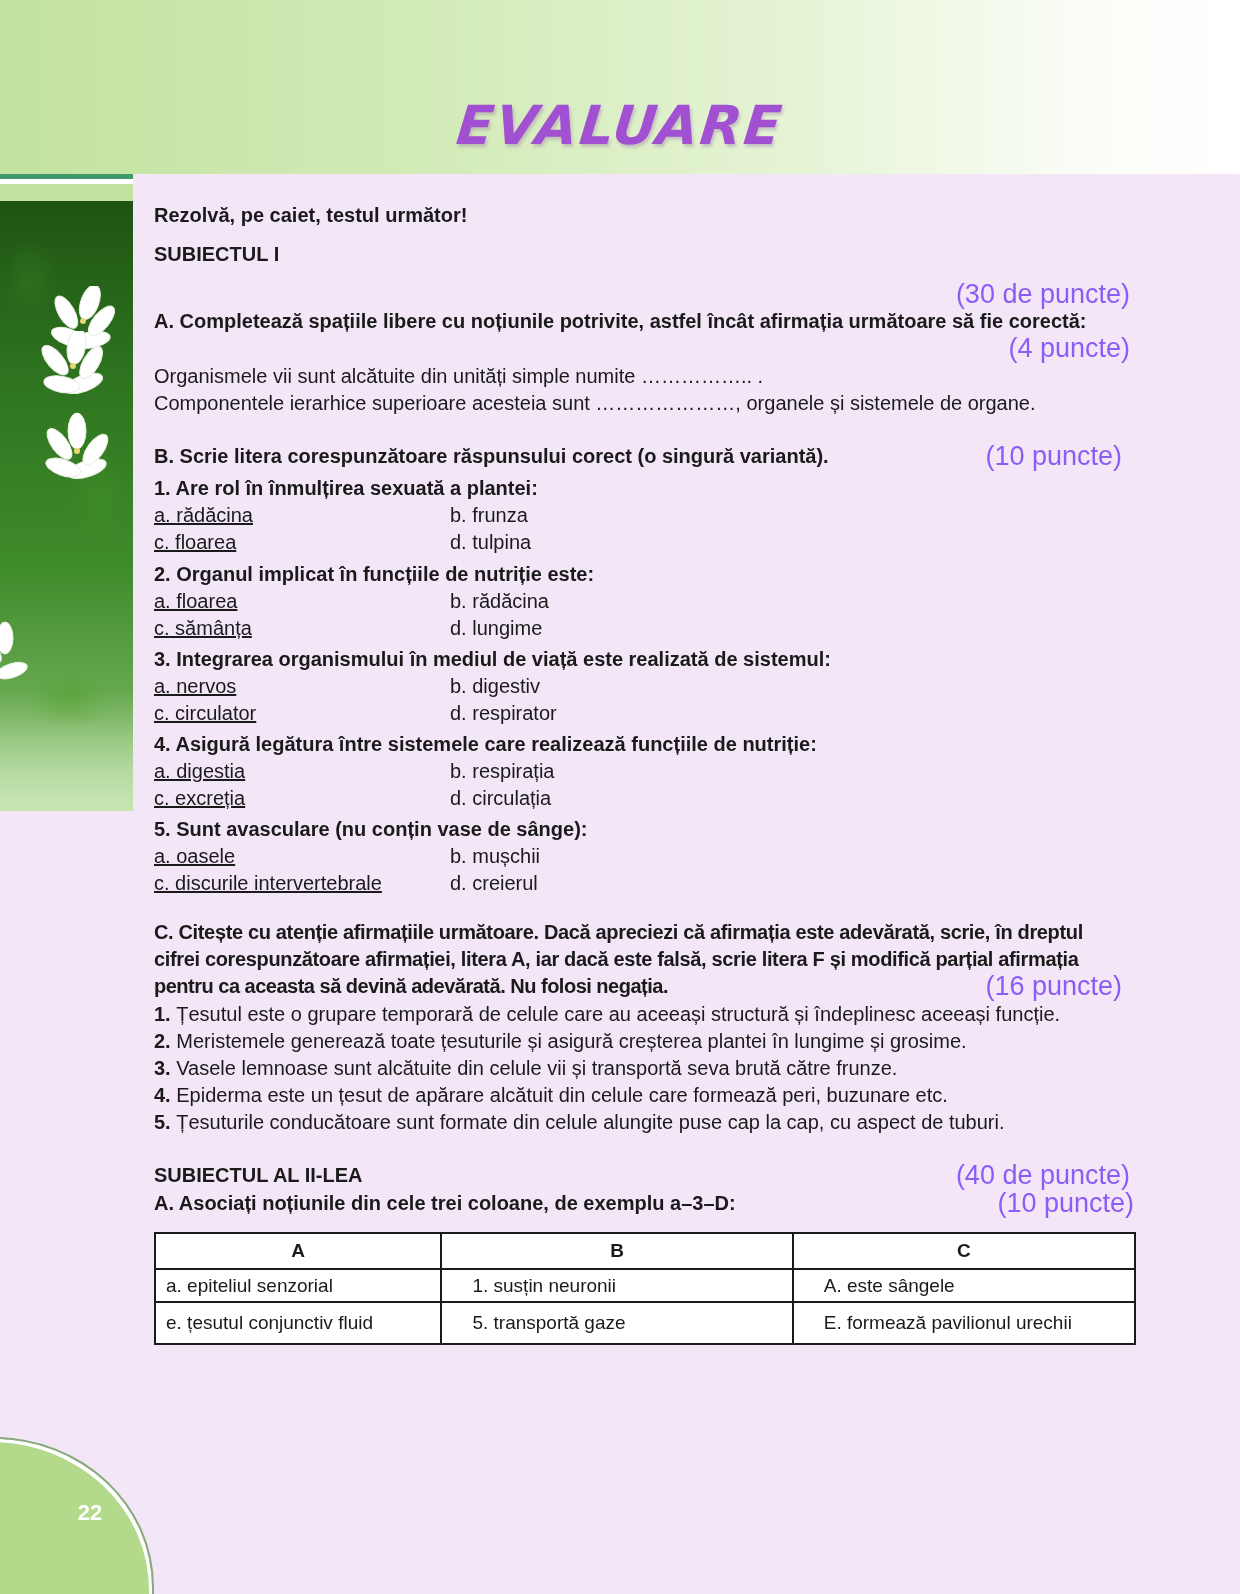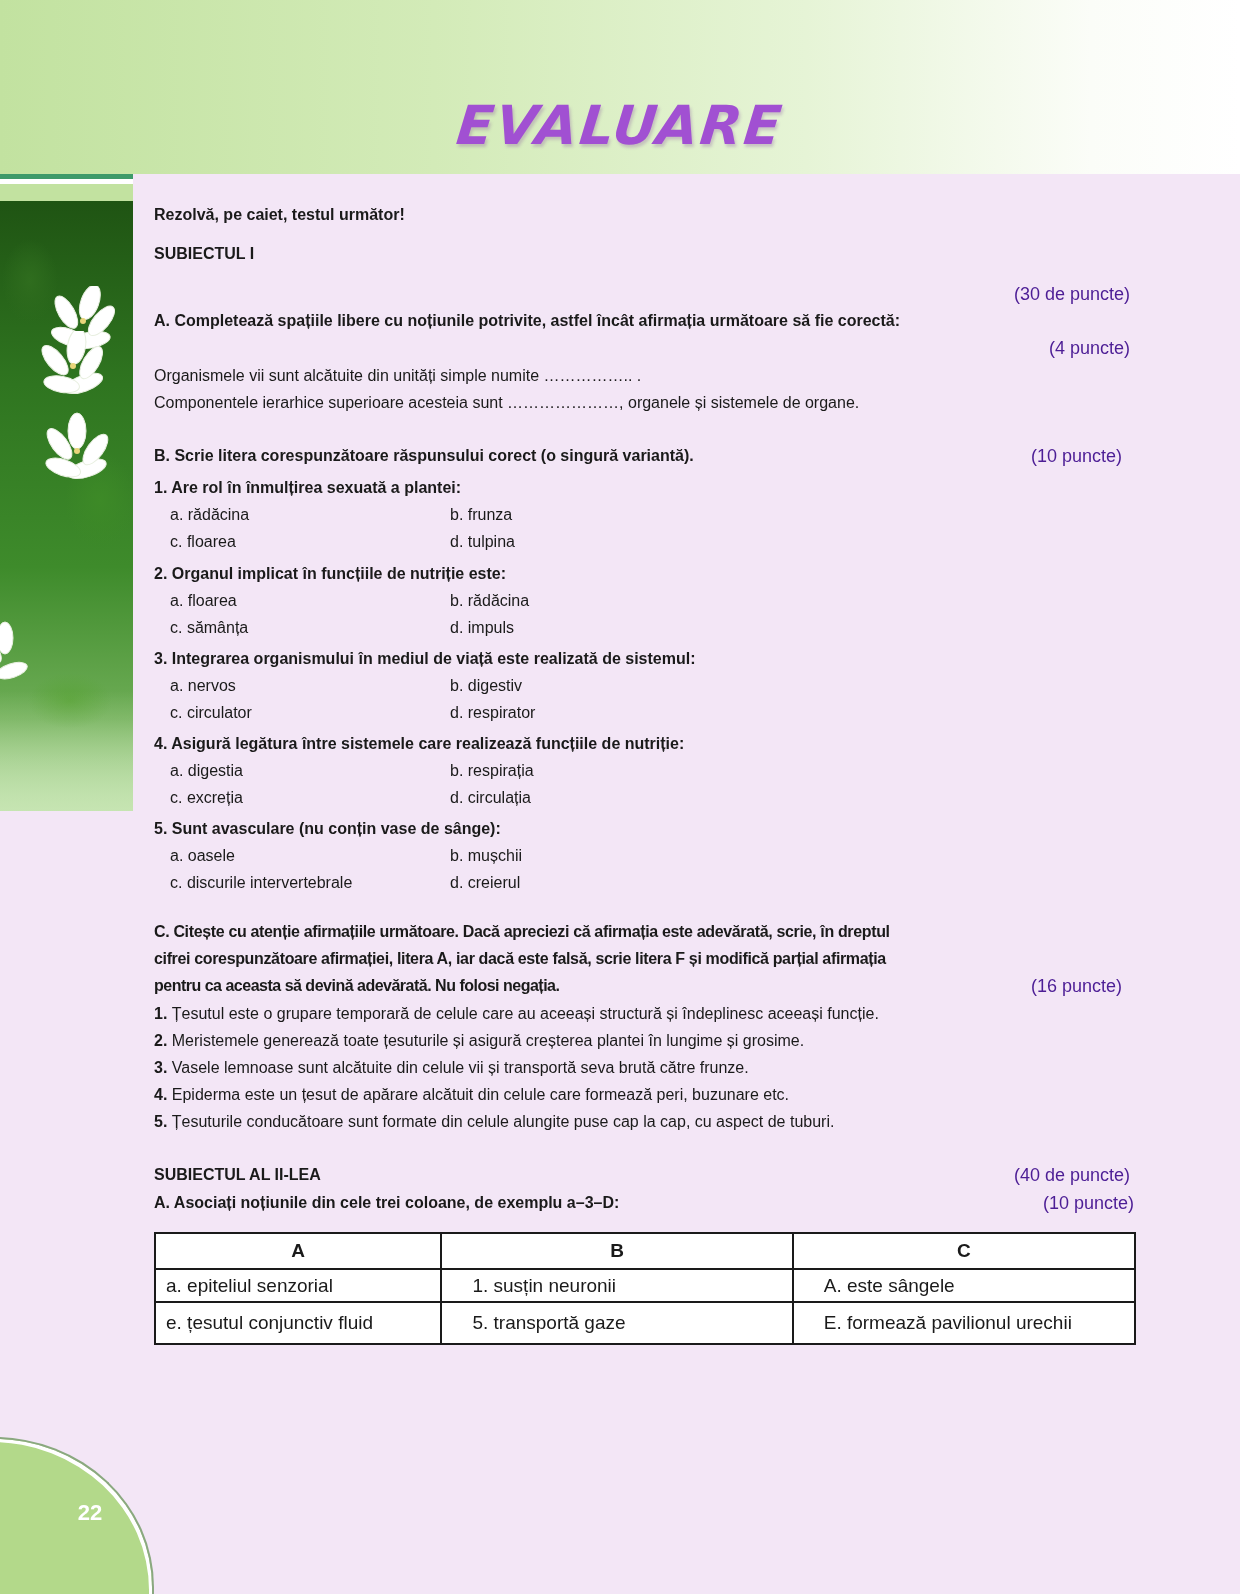--- a/index.html
+++ b/index.html
@@ -42,23 +42,23 @@
     border-top:2px solid #8aa880; border-right:2px solid #8aa880;
     box-shadow: inset -3px 3px 0 #ffffff;
   }
   .page-number {
     position:absolute; left:70px; top:1500px; width:40px; text-align:center;
     color:#ffffff; font-weight:bold; font-size:22px;
   }
   .content { position:absolute; left:154px; top:0; width:980px; }
   .abs { position:absolute; white-space:nowrap; }
   .b { font-weight:bold; }
-  .t { font-size:16px; line-height:26px; }
-  .pts { color:#4c1d95; font-size:18px; line-height:26px; }
-  .opt-a { left:16px; }
+  .t { font-size:20px; line-height:26px; }
+  .pts { color:#8b5cf6; font-size:27px; line-height:26px; }
+  .opt-a { left:0;text-decoration:underline; }
   .opt-b { left:296px; }
 
   table.assoc {
     position:absolute; left:0; top:1232px; width:982px; border-collapse:collapse;
     background:#ffffff; font-size:19px;
   }
   table.assoc td, table.assoc th {
     border:2px solid #1a1a1a; padding:0 10px; vertical-align:top; text-align:left;
   }
   table.assoc th { text-align:center; font-weight:bold; height:34px; vertical-align:middle; }
@@ -142,21 +142,21 @@
   <div class="abs t b" style="top:475px">1. Are rol în înmulțirea sexuată a plantei:</div>
   <div class="abs t opt-a" style="top:502px">a. rădăcina</div>
   <div class="abs t opt-b" style="top:502px">b. frunza</div>
   <div class="abs t opt-a" style="top:529px">c. floarea</div>
   <div class="abs t opt-b" style="top:529px">d. tulpina</div>
 
   <div class="abs t b" style="top:561px">2. Organul implicat în funcțiile de nutriție este:</div>
   <div class="abs t opt-a" style="top:588px">a. floarea</div>
   <div class="abs t opt-b" style="top:588px">b. rădăcina</div>
   <div class="abs t opt-a" style="top:615px">c. sămânța</div>
-  <div class="abs t opt-b" style="top:615px">d. impuls</div>
+  <div class="abs t opt-b" style="top:615px">d. lungime</div>
 
   <div class="abs t b" style="top:646px">3. Integrarea organismului în mediul de viață este realizată de sistemul:</div>
   <div class="abs t opt-a" style="top:673px">a. nervos</div>
   <div class="abs t opt-b" style="top:673px">b. digestiv</div>
   <div class="abs t opt-a" style="top:700px">c. circulator</div>
   <div class="abs t opt-b" style="top:700px">d. respirator</div>
 
   <div class="abs t b" style="top:731px">4. Asigură legătura între sistemele care realizează funcțiile de nutriție:</div>
   <div class="abs t opt-a" style="top:758px">a. digestia</div>
   <div class="abs t opt-b" style="top:758px">b. respirația</div>

